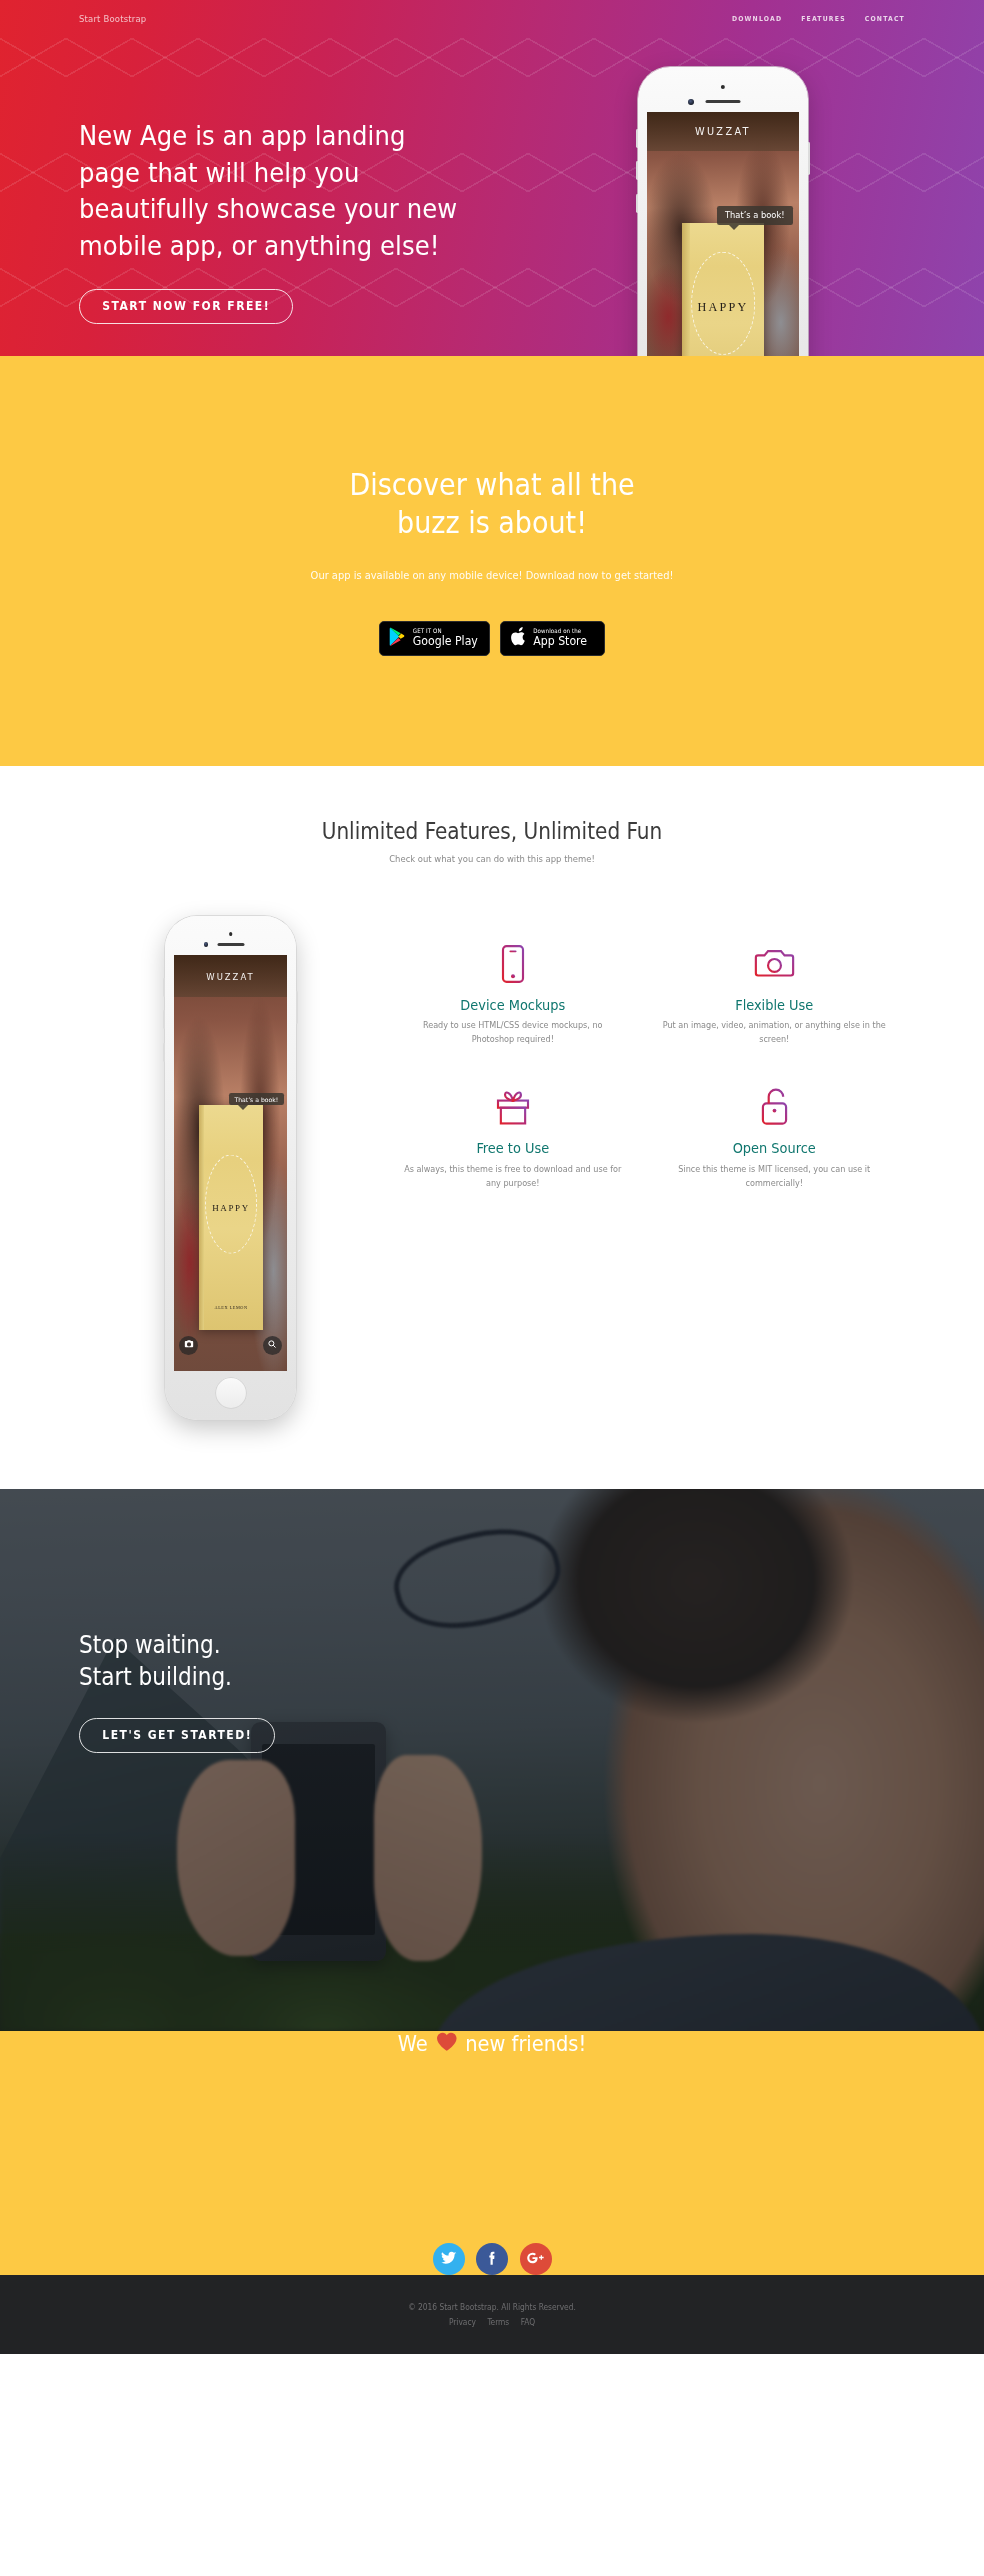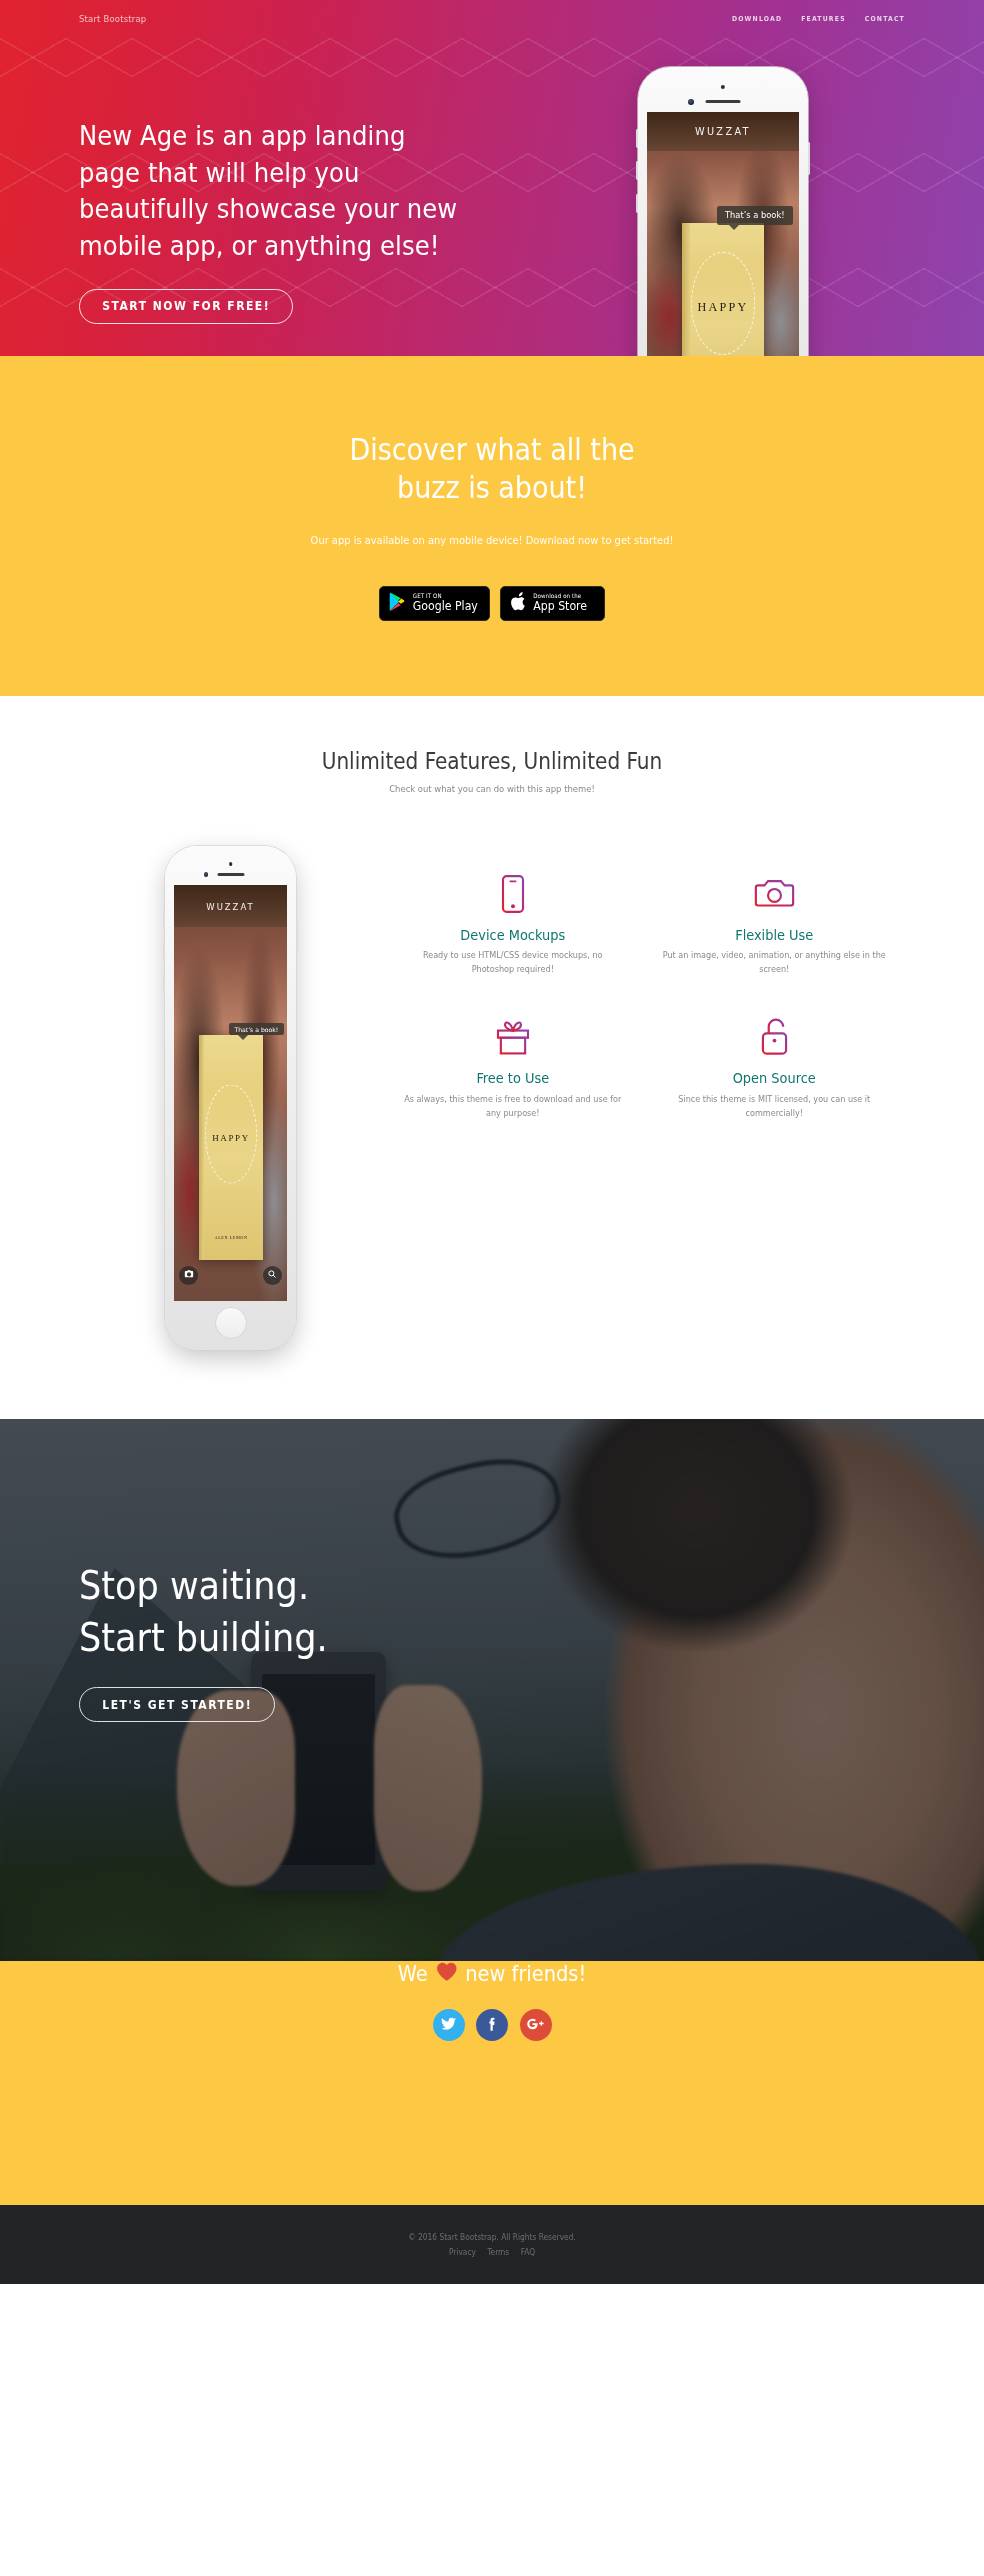--- a/index.html
+++ b/index.html
@@ -164,21 +164,21 @@
     border-top:5.8px solid rgba(59,55,48,.86);
   }
   .app-fab{
     position:absolute; border-radius:50%;
     background:rgba(38,38,38,.72); color:#fff;
     display:flex; align-items:center; justify-content:center; z-index:6;
   }
 
   
   .download{
-    width:984px; height:340px; background:#fdc944;
+    width:984px; height:410px; background:#fdc944;
     display:flex; flex-direction:column; align-items:center;
     justify-content:center; text-align:center;
   }
   .dl-h2{
     color:#fff; font-size:30px; line-height:1.27; font-weight:300;
     font-family:"DejaVu Sans Condensed","Liberation Sans",sans-serif;
     max-width:447px;
   }
   .dl-p{
     color:rgba(255,255,255,.95); font-size:11px; margin-top:26px;
@@ -285,29 +285,29 @@
     position:absolute; left:38%; top:49%; width:11%; height:38%;
     background:linear-gradient(200deg,#e6b897,#c49275);
     border-radius:30% 44% 50% 40%; filter:blur(1.4px);
   }
   .cta-overlay{ position:absolute; inset:0; background:rgba(22,26,32,.56); }
   .cta-inner{
     position:relative; z-index:5; width:826px; margin:0 auto;
     padding-top:141px;
   }
   .cta-h2{
-    color:#fff; font-size:39px; line-height:1.32; font-weight:300;
+    color:#fff; font-size:24px; line-height:1.32; font-weight:300;
     font-family:"DejaVu Sans Condensed","Liberation Sans",sans-serif;
   }
   .cta-h2 span{ display:block; }
 
   
   .contact{
     width:984px; height:244px; background:#fdc944;
-    display:flex; flex-direction:column; align-items:center; justify-content:flex-start;
+    display:flex; flex-direction:column; align-items:center; justify-content:space-between;
   }
   .contact-h2{
     color:#fff; font-size:21.6px; font-weight:300; display:flex;
     align-items:center; gap:8px;
     font-family:"DejaVu Sans Condensed","Liberation Sans",sans-serif;
   }
   .socials{ display:flex; gap:11.5px; margin-top:23px; }
   .social{
     width:32px; height:32px; border-radius:50%;
     display:flex; align-items:center; justify-content:center;

